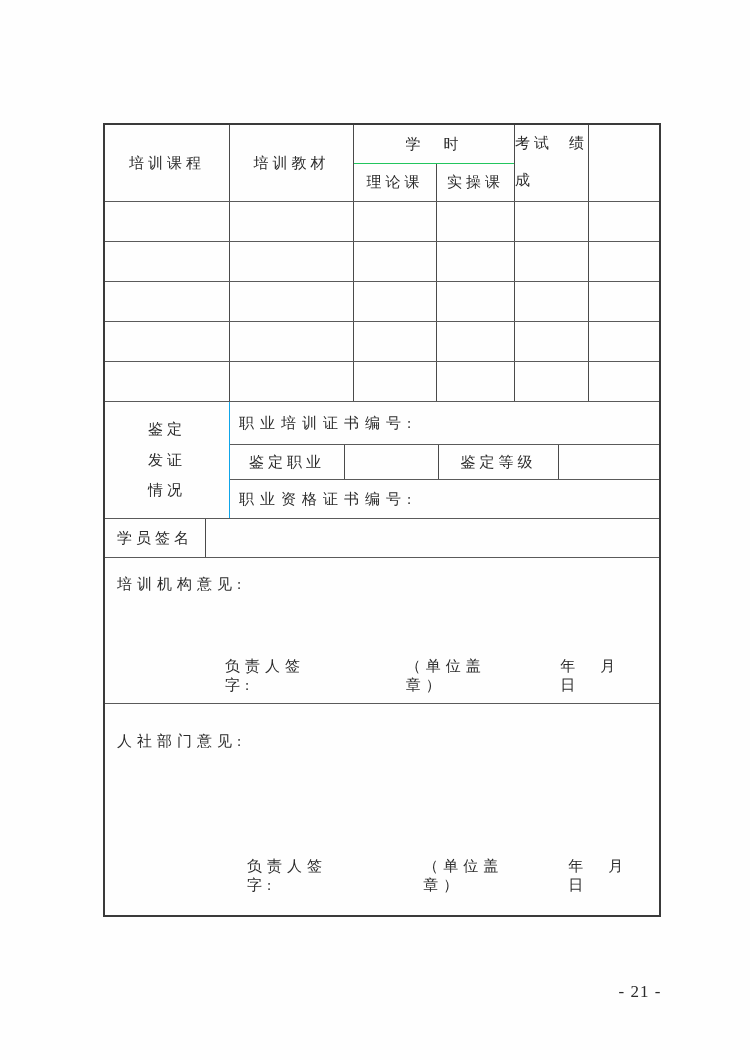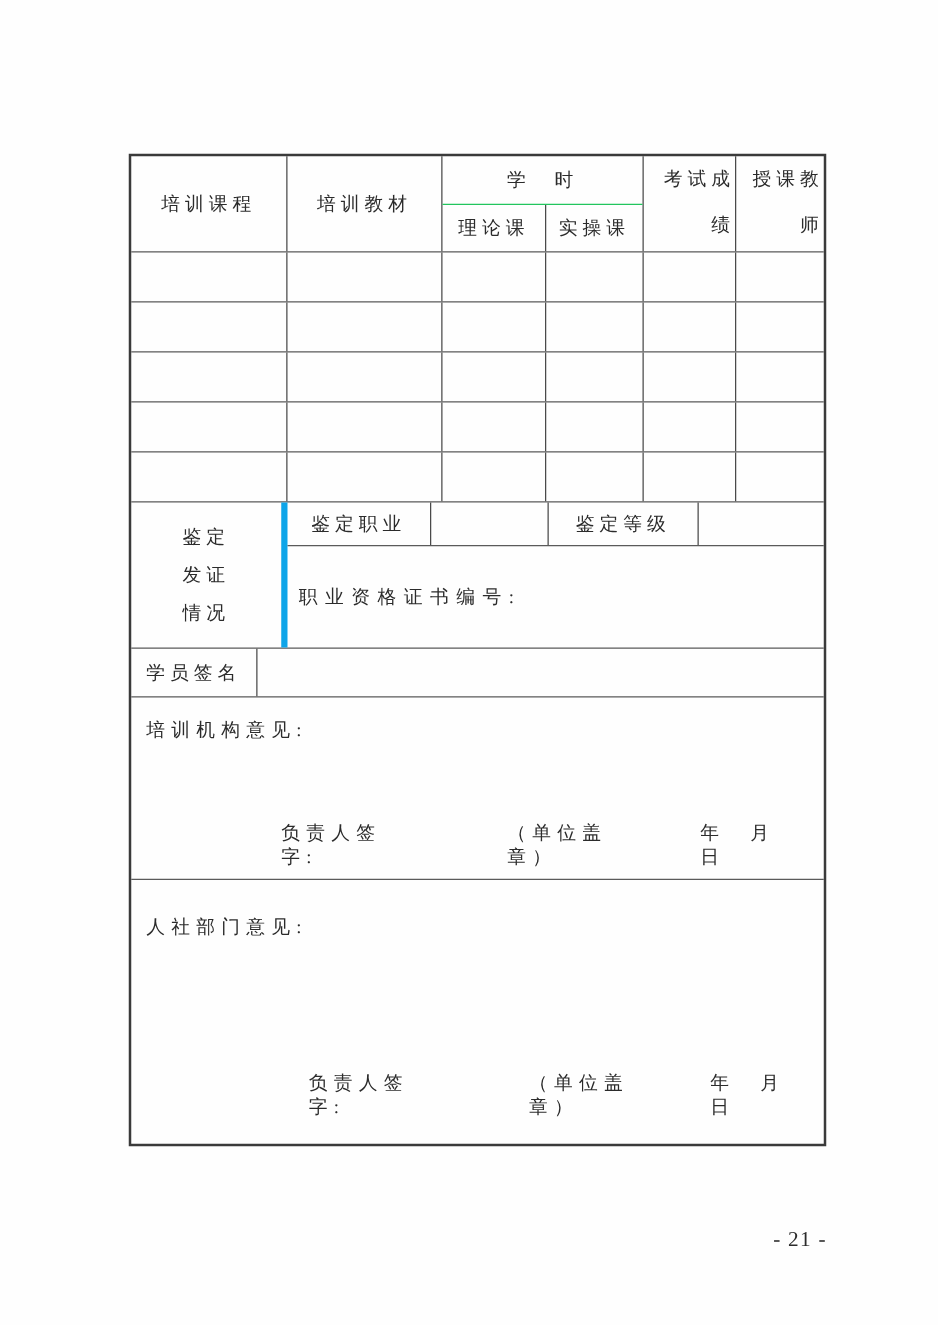--- a/index.html
+++ b/index.html
@@ -31,30 +31,30 @@
   .row.header { height: 77px; }
   .c-course  { width: 125px; }
   .c-material{ width: 124px; }
   .c-hours-group { width: 161px; display: flex; flex-direction: column; border-right: 1px solid #4a4a4a; }
   .hours-top { height: 39px; display: flex; align-items: center; justify-content: center; border-bottom: 1px solid #22c55e; }
   .hours-bottom { flex: 1; display: flex; }
   .c-theory  { width: 83px; }
   .c-practice{ flex: 1; border-right: none; }
   .c-exam    { width: 74px; }
   .c-teacher { flex: 1; }
-  .twolines { display: flex; flex-direction: column; align-items: flex-end; justify-content: center; line-height: 37px; }
+  .twolines { display: flex; flex-direction: row; align-items: flex-start; justify-content: center; line-height: 37px; }
 
   
   .row.data { height: 40px; }
   .row.data .cell { height: 100%; }
 
   
   .row.cert { height: 117px; }
   .cert-left {
-    width: 125px; border-right: 5px solid #0ea5e9;
+    width: 125px; border-right: 1px solid #0ea5e9;
     display: flex; flex-direction: column; align-items: center;
     justify-content: space-evenly; padding: 6px 0;
   }
   .cert-right { flex: 1; display: flex; flex-direction: column; }
   .cert-r1 { height: 43px; display: flex; align-items: center; padding-left: 9px; border-bottom: 1px solid #5a5a5a; letter-spacing: 6px; }
   .cert-r2 { height: 35px; display: flex; border-bottom: 1px solid #5a5a5a; }
   .cert-r3 { flex: 1; display: flex; align-items: center; padding-left: 9px; letter-spacing: 6px; }
   .c-occ-label   { width: 115px; }
   .c-occ-value   { width: 94px; }
   .c-level-label { width: 120px; }
@@ -101,24 +101,20 @@
         <div class="hours-top">学　时</div>
         <div class="hours-bottom">
           <div class="cell vline c-theory">理论课</div>
           <div class="cell c-practice">实操课</div>
         </div>
       </div>
       <div class="cell vline c-exam twolines">
         <span>考试成</span>
         <span>绩</span>
       </div>
-      <div class="cell c-teacher twolines">
-        <span>授课教</span>
-        <span>师</span>
-      </div>
     </div>
 
     <div id="empty-rows">
       <div class="row data">
         <div class="cell vline c-course"></div>
         <div class="cell vline c-material"></div>
         <div class="cell vline c-theory" style="width:83px;"></div>
         <div class="cell vline" style="width:78px;"></div>
         <div class="cell vline c-exam"></div>
         <div class="cell c-teacher"></div>
@@ -161,20 +157,24 @@
       </div>
     </div>
 
     <div class="row cert">
       <div class="cert-left">
         <span>鉴定</span>
         <span>发证</span>
         <span>情况</span>
       </div>
       <div class="cert-right">
+        <div class="cert-r1">
+          <span>职业培训证书编号:</span>
+          <span></span>
+        </div>
         <div class="cert-r2">
           <div class="cell vline c-occ-label">鉴定职业</div>
           <div class="cell vline c-occ-value"></div>
           <div class="cell vline c-level-label">鉴定等级</div>
           <div class="cell c-level-value"></div>
         </div>
         <div class="cert-r3">
           <span>职业资格证书编号:</span>
           <span></span>
         </div>

